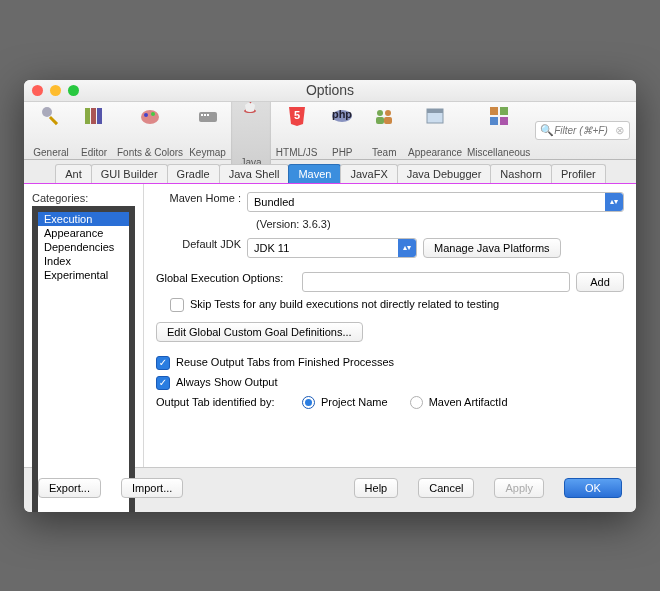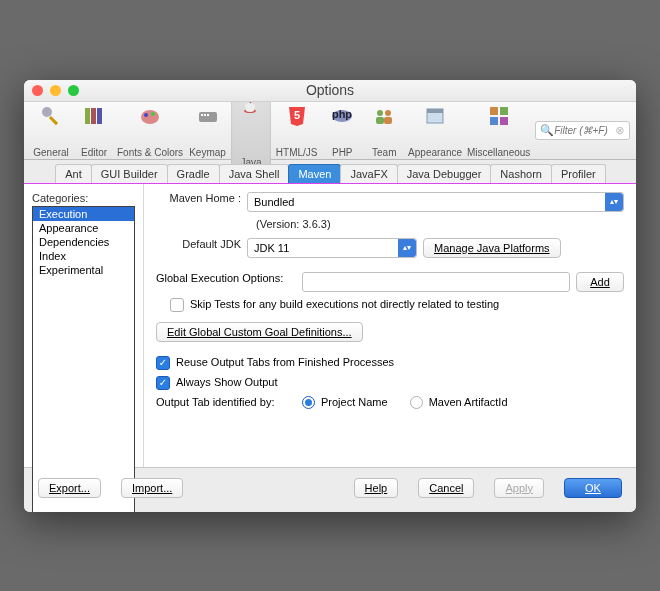--- a/index.html
+++ b/index.html
@@ -17,30 +17,30 @@
 .tbitem .lbl { font-size: 10px; color: #555; margin-top: 18px; white-space: nowrap; }
 .tbspace { flex: 1; }
 .search { display: flex; align-items: center; background: #fff; border: 1px solid #c8c8c8; border-radius: 3px; padding: 2px 4px; width: 110px; }
 .search input { border: none; outline: none; font-size: 10px; color: #999; width: 61px; font-style: italic; }
 .tabs { display: flex; justify-content: center; background: #ececec; border-bottom: 1px solid #d946ef; padding: 4px 0 0; }
 .tab { padding: 3px 9px; font-size: 11px; color: #333; background: #f2f2f2; border: 1px solid #c8c8c8; border-bottom: none; margin-right: -1px; border-radius: 3px 3px 0 0; cursor: pointer; }
 .tab.active { background: #3b8ede; color: #fff; border-color: #2a6fb8; }
 .content { display: flex; background: #fff; height: 284px; border-bottom: 1px solid #c8c8c8; }
 .sidebar { width: 120px; border-right: 1px solid #d8d8d8; padding: 8px 0 0 8px; }
 .sidebar .hdr { font-size: 11px; color: #333; margin-bottom: 2px; }
-.catlist { border: 1px solid #404040; background: #fff; margin-right: 8px; height: 330px; }
+.catlist { border: 6px solid #404040; background: #fff; margin-right: 8px; height: 330px; }
 .cat { padding: 1px 6px; font-size: 11px; cursor: pointer; }
 .cat.sel { background: #2a6fd6; color: #fff; }
 .main { flex: 1; padding: 8px 12px; overflow: hidden; }
 .row { display: flex; margin-bottom: 6px; gap: 6px; }
 .lblw { width: 85px; text-align: right; font-size: 11px; color: #222; }
 .select { flex: 1; height: 20px; border: 1px solid #c0c0c0; border-radius: 3px; background: #fff; display: flex; align-items: center; padding: 0 6px; position: relative; font-size: 11px; }
 .select .arrow { position: absolute; right: 0; top: 0; width: 18px; height: 100%; background: #3b7ddd; border-radius: 0 3px 3px 0; display: flex; align-items: center; justify-content: center; color: #fff; font-size: 8px; line-height: 1; }
 .version { font-size: 11px; color: #222; margin: 2px 0 8px 100px; }
-.btn { background: linear-gradient(#fff,#f0f0f0); border: 1px solid #c0c0c0; border-radius: 4px; padding: 3px 10px; font-size: 11px; cursor: pointer; text-decoration: underline; }
+.btn { background: linear-gradient(#fff,#f0f0f0); border: 1px solid #c0c0c0; border-radius: 4px; padding: 3px 10px; font-size: 11px; cursor: pointer; }
 .btn.primary { background: linear-gradient(#5aa0f2,#2a6fd6); color: #fff; border-color: #1a5bb8; }
 .btn.disabled { color: #aaa; }
 .txtfield { border: 1px solid #c0c0c0; border-radius: 3px; height: 20px; padding: 0 4px; }
 .chk { width: 14px; height: 14px; border: 1px solid #b0b0b0; border-radius: 3px; background: #fff; display: inline-flex; align-items: center; justify-content: center; font-size: 10px; color: #fff; }
 .chk.on { background: #2a7de1; border-color: #1a5bb8; }
 .radio { width: 13px; height: 13px; border: 1px solid #b0b0b0; border-radius: 50%; background: #fff; display: inline-flex; align-items: center; justify-content: center; }
 .radio.on { border-color: #1a5bb8; }
 .radio.on::after { content: ""; width: 7px; height: 7px; background: #2a7de1; border-radius: 50%; }
 .footer { display: flex; align-items: center; padding: 10px 14px 14px; gap: 20px; background: #ececec; }
 .footer .spacer { flex: 1; }

